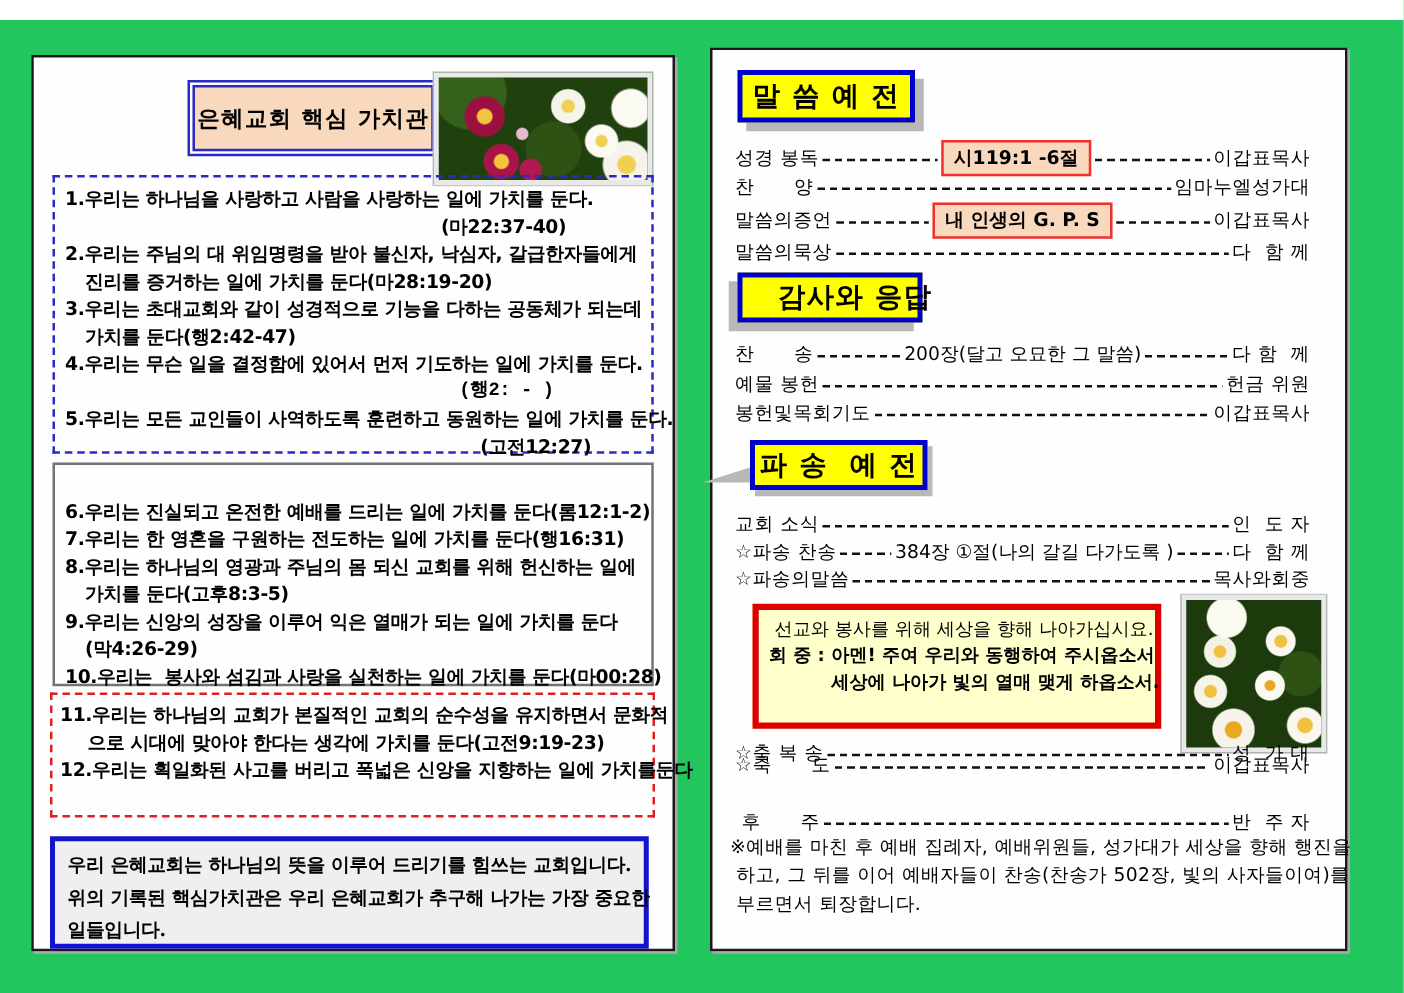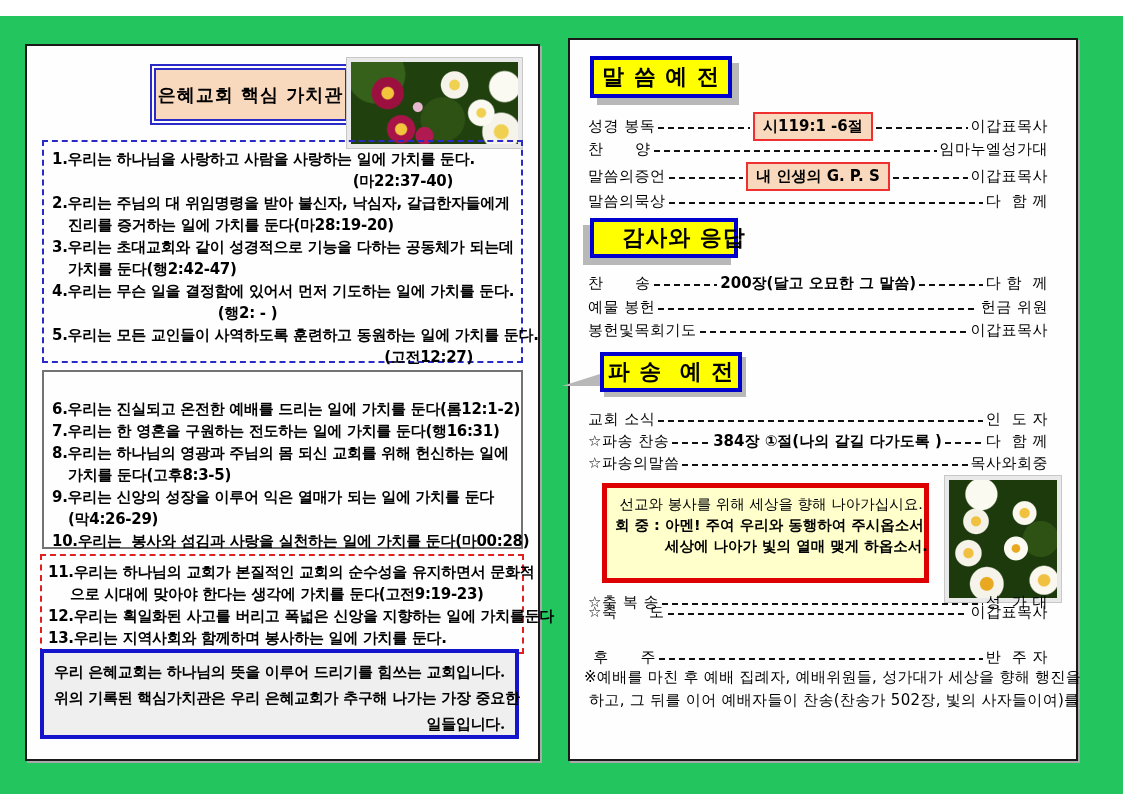--- a/index.html
+++ b/index.html
@@ -37,28 +37,27 @@
       radial-gradient(circle at 55% 70%, #2d5214 0 20%, transparent 21%),
       radial-gradient(circle at 15% 15%, #35611a 0 18%, transparent 19%),
       #20400e;
   }
   .vbox { position: absolute; color: #000; font-size: 15px; font-weight: bold; }
   .vbox .ln { white-space: pre; line-height: 22px; letter-spacing: -0.3px; }
   .box-dashed-blue { left: 15px; top: 94px; width: 481px; height: 223px; border: 2px dashed #2a2ac8; padding: 6px 8px; }
   .box-solid-black { left: 15px; top: 324px; width: 481px; height: 179px; border: 2px solid #737373; padding: 26px 8px; }
   .box-dashdot-red { left: 13px; top: 508px; width: 484px; height: 100px; border: 2px dashed #e02020; padding: 5px 6px; }
   .box-blue-gray {
-    left: 13px; top: 603px; width: 479px; height: 90px;
+    left: 13px; top: 623px; width: 479px; height: 90px;
     border: 4px solid #1414cc; background: #efefef; padding: 6px 10px;
     font-family: "DejaVu Serif", "Liberation Serif", serif;
-    text-align: right;
   }
   .box-blue-gray .ln { line-height: 26px; }
   .ln.right60 { text-align: right; padding-right: 60px; }
-  .ln.right70 { text-align: center; padding-right: 70px; }
+  .ln.right70 { text-align: right; padding-right: 70px; font-family: Liberation Mono, monospace; }
   .ln.right40 { text-align: right; padding-right: 40px; }
   .ln.indent { padding-left: 16px; }
   .ln.indent2 { padding-left: 22px; }
 
   
   .yhdr {
     position: absolute; background: #ffff00; border: 4px solid #0000cc;
     display: flex; align-items: center; justify-content: center;
     font-size: 22px; font-weight: bold; color: #000; white-space: pre; letter-spacing: 1px;
   }
@@ -68,21 +67,21 @@
   .yhdr3::before {
     content: ""; position: absolute; left: -42px; top: 6px;
     border-top: 12px solid transparent; border-bottom: 12px solid #b8b8b8; border-left: 38px solid transparent;
   }
 
   .wrow { position: absolute; left: 18px; right: 28px; display: flex; align-items: center; font-size: 15px; color: #000; }
   .wrow .wl, .wrow .wr { white-space: pre; font-weight: normal; letter-spacing: 0.5px; }
   .dash { flex: 1 1 auto; height: 2px; align-self: center; margin: 2px 3px 0 3px;
     background-image: repeating-linear-gradient(90deg, #111 0, #111 6px, transparent 6px, transparent 10px); }
   .hl { border: 2px solid #f03030; background: #f8d9bd; font-weight: bold; padding: 3px 8px; white-space: pre; }
-  .midb { font-weight: bold; white-space: pre; }
+  .midb { font-weight: normal; white-space: pre; }
 
   .dialogue {
     position: absolute; left: 32px; top: 443px; width: 327px; height: 100px;
     border: 5px solid #dd0000; background: #ffffcc; padding: 6px 8px;
     font-size: 14.5px; color: #000;
   }
   .dialogue .dln { white-space: pre; line-height: 21px; }
   .dialogue .bold { font-weight: bold; }
   .dialogue .dln.ind { padding-left: 50px; }
 
@@ -142,21 +141,20 @@
       <div class="ln indent">가치를 둔다(고후8:3-5)</div>
       <div class="ln">9.우리는 신앙의 성장을 이루어 익은 열매가 되는 일에 가치를 둔다</div>
       <div class="ln indent">(막4:26-29)</div>
       <div class="ln">10.우리는  봉사와 섬김과 사랑을 실천하는 일에 가치를 둔다(마00:28)</div>
     </div>
 
     <div class="vbox box-dashdot-red">
       <div class="ln">11.우리는 하나님의 교회가 본질적인 교회의 순수성을 유지하면서 문화적</div>
       <div class="ln indent2">으로 시대에 맞아야 한다는 생각에 가치를 둔다(고전9:19-23)</div>
       <div class="ln">12.우리는 획일화된 사고를 버리고 폭넓은 신앙을 지향하는 일에 가치를둔다</div>
-      <div class="ln">13.우리는 지역사회와 함께하며 봉사하는 일에 가치를 둔다.</div>
     </div>
 
     <div class="vbox box-blue-gray">
       <div class="ln">우리 은혜교회는 하나님의 뜻을 이루어 드리기를 힘쓰는 교회입니다.</div>
       <div class="ln">위의 기록된 핵심가치관은 우리 은혜교회가 추구해 나가는 가장 중요한</div>
       <div class="ln">일들입니다.</div>
     </div>
   </div>
 
   <div class="page page2">
@@ -254,15 +252,16 @@
     </div>
     <div class="wrow" style="top:608px">
       <span class="wl"> 후      주</span>
       <span class="dash"></span>
       <span class="wr">반  주 자</span>
     </div>
 
     <div class="note" style="top:626px">
       <div class="nln">※예배를 마친 후 예배 집례자, 예배위원들, 성가대가 세상을 향해 행진을</div>
       <div class="nln"> 하고, 그 뒤를 이어 예배자들이 찬송(찬송가 502장, 빛의 사자들이여)를</div>
+      <div class="nln"> 부르면서 퇴장합니다.</div>
     </div>
   </div>
 </div>
 
 </body></html>

